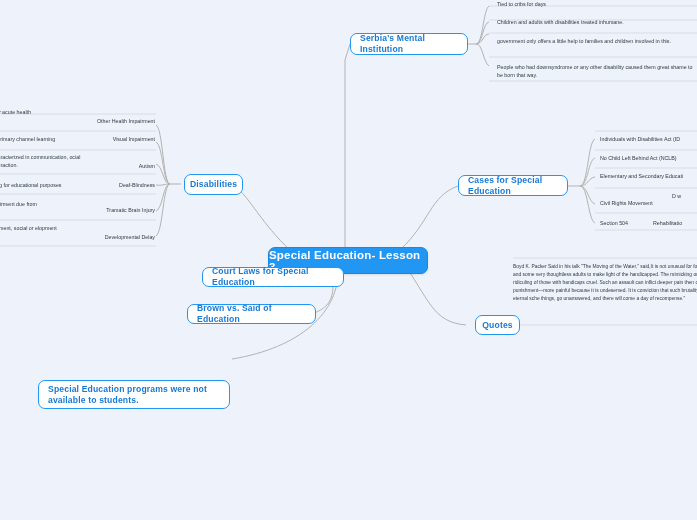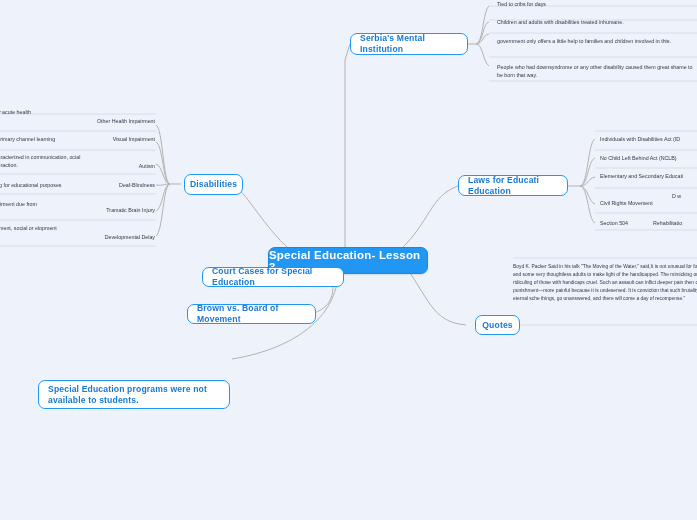--- a/index.html
+++ b/index.html
@@ -136,21 +136,21 @@
 
   <div class="node branch center-text" style="left:350px;top:33px;width:118px;height:22px;">
     <span>Serbia's Mental Institution</span>
   </div>
   <div class="leaf wrap" style="left:497px;top:0px;width:200px;">Tied to cribs for days</div>
   <div class="leaf wrap" style="left:497px;top:18px;width:200px;">Children and adults with disabilities treated inhumane.</div>
   <div class="leaf wrap" style="left:497px;top:37px;width:196px;">government only offers a little help to families and children involved in this.</div>
   <div class="leaf wrap" style="left:497px;top:63px;width:196px;">People who had downsyndrome or any other disability caused them great shame to be born that way.</div>
 
   <div class="node branch center-text" style="left:458px;top:175px;width:110px;height:21px;">
-    <span>Laws for Educati Education</span>
+    <span>Cases for Special Education</span>
   </div>
   <div class="leaf" style="left:600px;top:135px;">Individuals with Disabilities Act (ID</div>
   <div class="leaf" style="left:600px;top:154px;">No Child Left Behind Act (NCLB)</div>
   <div class="leaf" style="left:600px;top:172px;">Elementary and Secondary Educati</div>
   <div class="leaf" style="left:600px;top:199px;">Civil Rights Movement</div>
   <div class="leaf" style="left:672px;top:192px;">D w</div>
   <div class="leaf" style="left:600px;top:219px;">Section 504</div>
   <div class="leaf" style="left:653px;top:219px;">Rehabilitatio</div>
 
   <div class="node branch center-text" style="left:184px;top:174px;width:59px;height:21px;">
@@ -167,25 +167,25 @@
   <div class="leaf wrap" style="left:-2px;top:108px;width:110px;">y acute health</div>
   <div class="leaf wrap" style="left:-6px;top:135px;width:110px;">r primary channel learning</div>
   <div class="leaf wrap" style="left:-8px;top:153px;width:100px;">characterized in communication,
 ocial interaction.</div>
   <div class="leaf wrap" style="left:-8px;top:181px;width:110px;">eing for educational purposes</div>
   <div class="leaf wrap" style="left:-6px;top:200px;width:110px;">pairment due from</div>
   <div class="leaf wrap" style="left:-8px;top:224px;width:100px;">lopment, social or
 elopment</div>
 
   <div class="node branch center-text" style="left:202px;top:267px;width:142px;height:20px;">
-    <span>Court Cases for Special Education</span>
+    <span>Court Laws for Special Education</span>
   </div>
 
   <div class="node branch center-text" style="left:187px;top:304px;width:129px;height:20px;">
-    <span>Brown vs. Board of Movement</span>
+    <span>Brown vs. Said of Education</span>
   </div>
 
   <div class="node branch" style="left:38px;top:344px;width:192px;height:29px;margin-top:36px;">
     <span>Special Education programs were not available to students.</span>
   </div>
 
   <div class="node branch center-text" style="left:466px;top:315px;width:45px;height:20px;margin-left:9px;">
     <span>Quotes</span>
   </div>
   <div class="quote-block" style="left:513px;top:263px;">Boyd K. Packer Said in his talk "The Moving of the Water," said,It is not unusual for foolish children and some very thoughtless adults to make light of the handicapped. The mimicking or teasing or ridiculing of those with handicaps cruel. Such an assault can inflict deeper pain then can ph punishment—more painful because it is undeserved. It is conviction that such brutality will not, in the eternal sche things, go unanswered, and there will come a day of recompense."</div>

